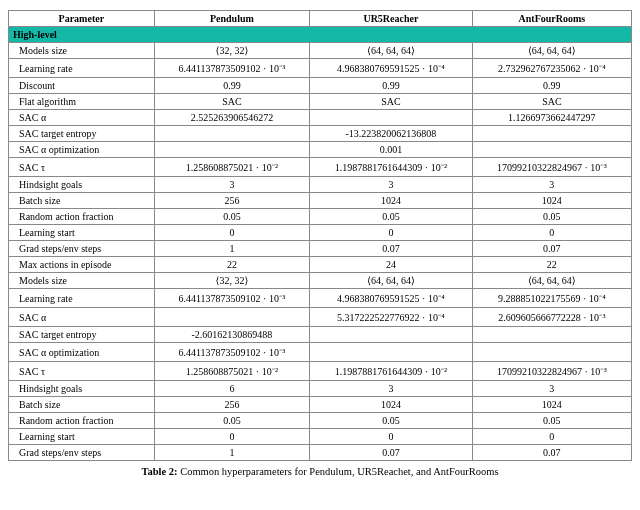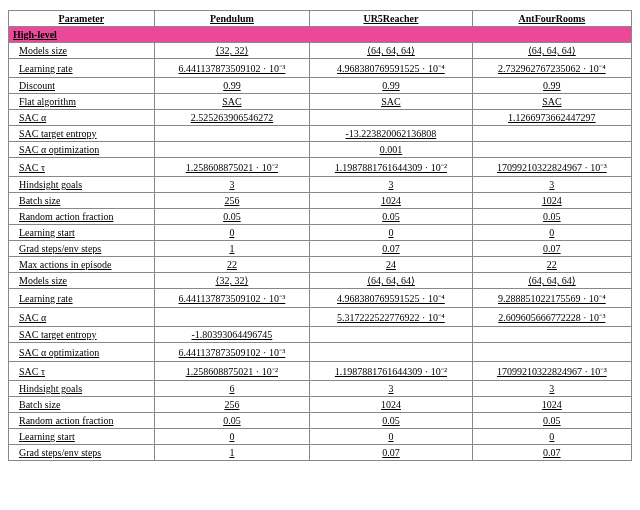--- a/index.html
+++ b/index.html
@@ -12,42 +12,41 @@
       min-height: 510px;
       padding: 10px 8px 10px 8px;
     }
     .table-container {
       width: 100%;
     }
     table {
       width: 100%;
       border-collapse: collapse;
       font-size: 10px;
-      text-decoration: underline;
     }
     th, td {
       border: 1px solid #888;
       padding: 2px 5px;
       text-align: center;
       vertical-align: middle;
       white-space: nowrap;
     }
     th {
       font-weight: bold;
       background: #fff;
     }
     td.param-col {
       text-align: left;
       padding-left: 10px;
     }
     .section-header td {
       font-weight: bold;
       text-align: left;
       padding-left: 4px;
-      background: #ec4899;
+      background: #14b8a6;
     }
     .caption {
       text-align: center;
       font-size: 10.5px;
       margin-top: 5px;
     }
     .caption b {
       font-weight: bold;
     }
   </style>
@@ -165,21 +164,21 @@
           <td>9.288851022175569 · 10⁻⁴</td>
         </tr>
         <tr>
           <td class="param-col">SAC α</td>
           <td></td>
           <td>5.317222522776922 · 10⁻⁴</td>
           <td>2.609605666772228 · 10⁻³</td>
         </tr>
         <tr>
           <td class="param-col">SAC target entropy</td>
-          <td>-1.80393064496745</td>
+          <td>-2.60162130869488</td>
           <td></td>
           <td></td>
         </tr>
         <tr>
           <td class="param-col">SAC α optimization</td>
           <td>6.441137873509102 · 10⁻³</td>
           <td></td>
           <td></td>
         </tr>
         <tr>
@@ -213,13 +212,16 @@
           <td>0</td>
         </tr>
         <tr>
           <td class="param-col">Grad steps/env steps</td>
           <td>1</td>
           <td>0.07</td>
           <td>0.07</td>
         </tr>
       </tbody>
   </table>
+  <div class="caption">
+    <b>Table 2:</b> Common hyperparameters for Pendulum, UR5Reachet, and AntFourRooms
+  </div>
 </div>
 
 </body></html>

